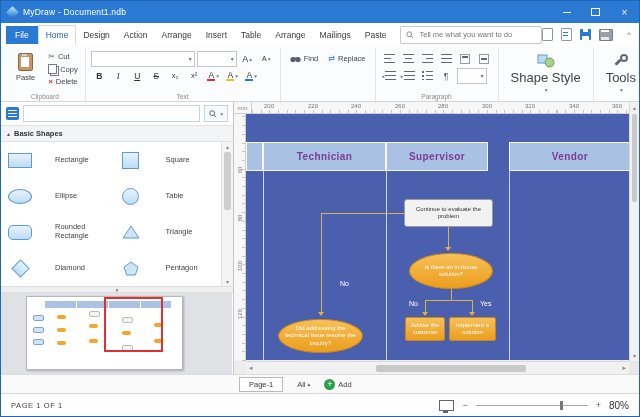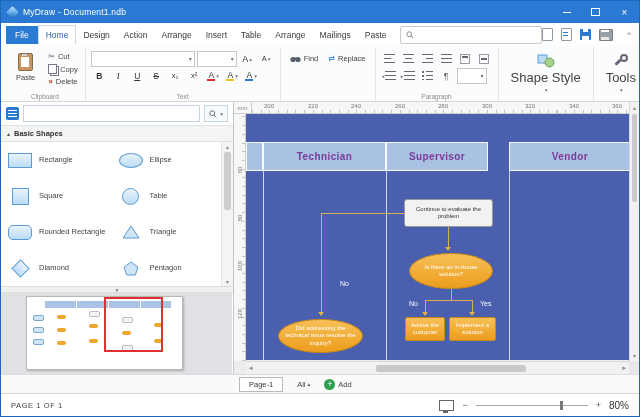--- a/index.html
+++ b/index.html
@@ -107,21 +107,21 @@
   .lp-search{position:absolute;left:0;top:0;right:0;height:24px;display:flex;align-items:center;gap:4px;padding:0 5px;border-bottom:1px solid #e2e2e2;box-sizing:border-box}
   .lib-icon{width:13px;height:13px;background:#2a7ad4;border-radius:2px;
        background-image:linear-gradient(#fff 0 0),linear-gradient(#fff 0 0),linear-gradient(#fff 0 0);
        background-size:9px 1px,9px 1px,9px 1px;background-position:2px 3px,2px 6px,2px 9px;background-repeat:no-repeat}
   .lp-search input{flex:1;height:15px;border:1px solid #c6d4e2;font-size:7.5px;padding:0 3px;outline:none;min-width:0;font-family:"Liberation Sans",sans-serif}
   .lp-search-btn{display:flex;align-items:center;gap:2px;border:1px solid #c6d4e2;height:15px;padding:0 4px;background:#f6fafd}
   .lp-section{position:absolute;left:0;top:24px;right:0;height:16px;background:#f3f4f6;border-bottom:1px solid #e0e0e0;display:flex;align-items:center;gap:4px;padding:0 6px;box-sizing:border-box}
   .lp-section .tri{font-size:6px;color:#555}
   .lp-section .sec-title{font-size:7.5px;color:#333;font-weight:bold}
   .shape-list{position:absolute;left:0;top:40px;width:221px;height:144px;display:grid;grid-template-columns:1fr 1fr;grid-auto-rows:36px}
-  .shape-item{display:flex;align-items:center;gap:4px;padding:0 4px}
+  .shape-item{display:flex;align-items:center;gap:20px;padding:0 4px}
   .si-box{width:30px;display:flex;align-items:center;justify-content:center;flex:0 0 auto}
   .si-label{font-size:7.5px;color:#444;line-height:1.15}
   .si-rect{width:22px;height:13px;background:linear-gradient(#e8f3fc,#bcdcf4);border:1px solid #5b9bd5}
   .si-square{width:15px;height:15px;background:linear-gradient(#e8f3fc,#bcdcf4);border:1px solid #5b9bd5}
   .si-ellipse{width:22px;height:13px;background:linear-gradient(#e8f3fc,#bcdcf4);border:1px solid #5b9bd5;border-radius:50%}
   .si-circle{width:15px;height:15px;background:linear-gradient(#e8f3fc,#bcdcf4);border:1px solid #5b9bd5;border-radius:50%}
   .si-rrect{width:22px;height:13px;background:linear-gradient(#e8f3fc,#bcdcf4);border:1px solid #5b9bd5;border-radius:5px}
   .si-diamond{width:11px;height:11px;background:linear-gradient(#e8f3fc,#bcdcf4);border:1px solid #5b9bd5;transform:rotate(45deg)}
   .list-scroll{position:absolute;right:0;top:40px;width:12px;height:144px;background:#f4f4f4;border-left:1px solid #e3e3e3;box-sizing:border-box}
   .list-scroll .sarrow{position:absolute;left:0;right:0;text-align:center;font-size:6px;color:#888}
@@ -220,20 +220,21 @@
     <div class="tab">Insert</div>
     <div class="tab">Table</div>
     <div class="tab">Arrange</div>
     <div class="tab">Mailings</div>
     <div class="tab">Paste</div>
     <div class="ribbon-search">
       <svg width="8" height="8" viewBox="0 0 10 10">
           <circle cx="4" cy="4" r="3" fill="none" stroke="#888" stroke-width="1.2"></circle>
           <line x1="6.2" y1="6.2" x2="9" y2="9" stroke="#888" stroke-width="1.2"></line>
         </svg>
+      <input type="text" placeholder="Tell me what you want to do" style="">
     </div>
     <div class="qa-icons">
       <span class="doc-icon"></span>
       <span class="docpen-icon"></span>
       <span class="save-icon"></span>
       <span class="print-icon"></span>
     </div>
     <div class="collapse-btn">^</div>
   </div>
 
@@ -408,29 +409,29 @@
 
       <div class="shape-list">
         <div class="shape-item">
           <span class="si-box">
               <span class="si-rect"></span>
             </span>
           <span class="si-label">Rectangle</span>
         </div>
         <div class="shape-item">
           <span class="si-box">
+              <span class="si-square"></span>
+            </span>
+          <span class="si-label">Square</span>
+        </div>
+        <div class="shape-item">
+          <span class="si-box">
               <span class="si-ellipse"></span>
             </span>
           <span class="si-label">Ellipse</span>
-        </div>
-        <div class="shape-item">
-          <span class="si-box">
-              <span class="si-square"></span>
-            </span>
-          <span class="si-label">Square</span>
         </div>
         <div class="shape-item">
           <span class="si-box">
               <span class="si-circle"></span>
             </span>
           <span class="si-label">Table</span>
         </div>
         <div class="shape-item">
           <span class="si-box">
               <span class="si-rrect"></span>

